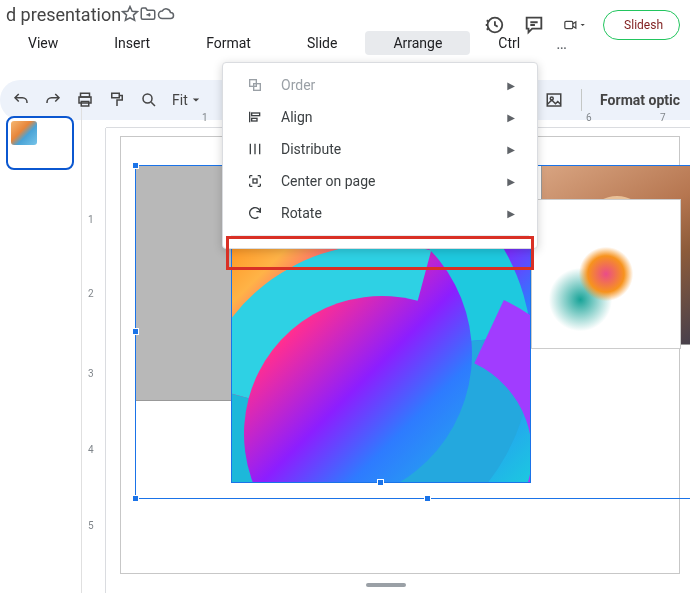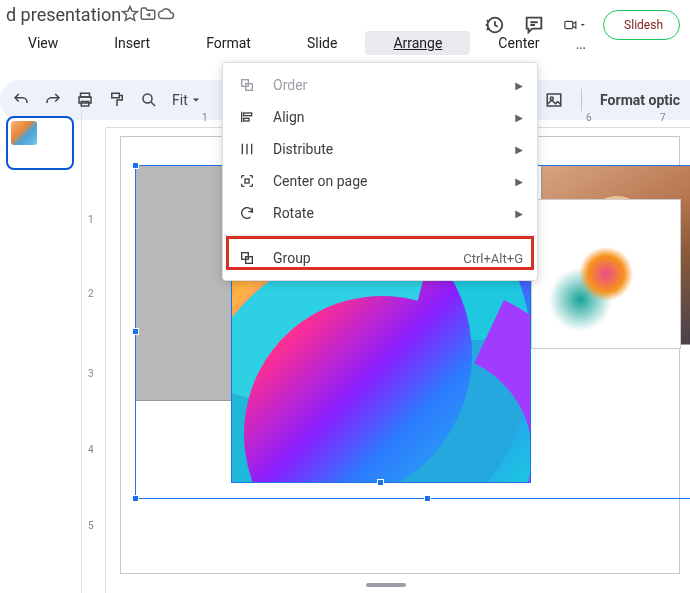--- a/index.html
+++ b/index.html
@@ -3,21 +3,21 @@
 <meta charset="utf-8">
 <style>
 * { margin:0; padding:0; box-sizing:border-box; font-family:"Google Sans",Roboto,Arial,sans-serif; }
 body { background:#fff; width:690px; height:593px; overflow:hidden; position:relative; color:#202124; }
 .row { display:flex; align-items:center; }
 .title-row { height:28px; padding-left:0; gap:0; }
 .doc-title { font-size:18px; color:#444; padding-left:6px; }
 .ticon { width:18px; height:18px; color:#5f6368; display:flex; align-items:center; justify-content:center; }
 .menu-row { height:30px; gap:0; }
 .menu-item { padding:4px 28px; font-size:14px; color:#202124; cursor:pointer; border-radius:4px; }
-.menu-item.active { background:#e8eaed;text-decoration:underline; }
+.menu-item.active { background:#e8eaed; }
 .menu-more { padding:4px 8px; color:#5f6368; }
 .right-icons { position:absolute; top:10px; right:10px; display:flex; align-items:center; gap:18px; }
 .ricon { width:22px; height:22px; color:#444; }
 .present-btn { border:1px solid #22c55e; border-radius:18px; padding:7px 16px 7px 20px; font-size:12px; color:#7f1d1d; }
 .toolbar { height:40px; margin-top:22px; background:#edf2fa; border-radius:24px 0 0 24px; display:flex; align-items:center; padding:0 12px; gap:14px; margin-left:0; position:relative; }
 .tbicon { width:18px; height:18px; color:#444; }
 .tbtext { font-size:14px; color:#444; }
 .tb-right { position:absolute; right:10px; display:flex; align-items:center; gap:18px;font-weight:bold; }
 .workspace { position:absolute; top:108px; left:0; right:0; bottom:0; display:flex; }
 .thumbs { width:82px; padding:8px 6px; border-right:1px solid #e0e0e0;}
@@ -33,21 +33,21 @@
 .handle { position:absolute; width:7px; height:7px; background:#1a73e8; border:1px solid #fff; }
 .img1 { position:absolute; top:28px; left:14px; width:380px; height:236px; background:#b8b8b8; border:1px solid #999; }
 .img2 { position:absolute; top:28px; left:420px; width:180px; height:180px; background:linear-gradient(150deg,#d8a481 0%, #b67650 40%, #8c5b3a 60%, #3b3b4f 100%); border:1px solid #999; overflow:hidden; }
 .img2::after { content:""; position:absolute; top:30px; left:30px; width:90px; height:130px; background:#e9c097; border-radius:50% 50% 40% 40%; }
 .img3 { position:absolute; top:62px; left:410px; width:150px; height:150px; background:#fff; border:1px solid #ccc; }
 .img3::before { content:""; position:absolute; inset:10px; background:radial-gradient(circle at 50% 50%, #ea4c89 0%, #f7931e 20%, transparent 30%), radial-gradient(circle at 30% 70%, #17a398 0%, transparent 25%); }
 .img4 { position:absolute; top:46px; left:110px; width:300px; height:300px; border:1px solid #888; overflow:hidden; background:linear-gradient(135deg,#ff7b00 0%, #ffb347 20%, #ff2e92 35%, #8c1eff 55%, #2e7bff 70%, #1cc8e0 100%); }
 .swirl { position:absolute; width:420px; height:420px; border-radius:50%; border:60px solid transparent; border-top-color:#1ec9df; border-right-color:#24a8de; top:-40px; left:-120px; transform:rotate(40deg); }
 .swirl2 { position:absolute; width:380px; height:380px; border-radius:50%; border:52px solid transparent; border-top-color:#2ed1e4; border-left-color:#1db8da; top:60px; left:-40px; transform:rotate(-30deg); }
 .swirl3 { position:absolute; width:340px; height:340px; border-radius:50%; border:70px solid transparent; border-top-color:#a13cff; border-right-color:#d63cff; top:100px; left:30px; transform:rotate(70deg); }
-.dropdown { position:absolute; top:62px; left:222px; width:316px; background:#fff; border:1px solid #dadce0; border-radius:4px; box-shadow:0 2px 10px rgba(0,0,0,0.18); z-index:50; padding:6px 0; }
+.dropdown { position:absolute; top:62px; left:222px; width:316px; background:#fff; border:1px solid #dadce0; border-radius:4px; box-shadow:0 2px 10px rgba(0,0,0,0.18); z-index:50; padding:6px 8px; }
 .dd-item { display:flex; align-items:center; height:32px; padding:0 16px; font-size:14px; color:#3c4043; cursor:pointer; position:relative; }
 .dd-item.disabled { color:#9aa0a6; }
 .dd-item .dd-icon { width:18px; margin-right:16px; color:inherit; display:flex; }
 .dd-item .arrow { position:absolute; right:14px; color:#5f6368; font-size:10px; }
 .dd-item .shortcut { position:absolute; right:14px; font-size:13px; color:#5f6368; }
 .dd-item.disabled .shortcut { color:#b6b9bd; }
 .dd-sep { height:1px; background:#e8eaed; margin:6px 0; }
 .dd-highlight { position:absolute; border:3px solid #d93025; pointer-events:none; }
 .slide-indicator { position:absolute; bottom:6px; left:50%; transform:translateX(-50%); width:40px; height:4px; background:#9aa0a6; border-radius:2px; }
 svg { display:block; }
@@ -100,21 +100,21 @@
   <span class="present-btn">Slidesh</span>
 </div>
 
 <div class="row menu-row">
 
   <span class="menu-item">View</span>
   <span class="menu-item">Insert</span>
   <span class="menu-item">Format</span>
   <span class="menu-item">Slide</span>
   <span class="menu-item active">Arrange</span>
-  <span class="menu-item">Center</span>
+  <span class="menu-item">Ctrl</span>
   <span class="menu-more">…</span>
 </div>
 
 <div class="toolbar">
   <span class="tbicon">
       <svg viewBox="0 0 24 24" width="18" height="18" fill="none" stroke="#444" stroke-width="2">
         <path d="M9 14l-5-5 5-5"></path>
         <path d="M4 9h10a6 6 0 016 6v1"></path>
       </svg>
     </span>
@@ -256,24 +256,14 @@
     <span class="dd-icon">
         <svg viewBox="0 0 24 24" width="16" height="16" fill="none" stroke="currentColor" stroke-width="2">
           <path d="M20 12a8 8 0 10-3 6.2"></path>
           <path d="M20 4v6h-6"></path>
         </svg>
       </span>
     <span>Rotate</span>
     <span class="arrow">▶</span>
   </div>
   <div class="dd-sep"></div>
-  <div class="dd-item" style="position:relative;">
-    <span class="dd-icon">
-        <svg viewBox="0 0 24 24" width="16" height="16" fill="none" stroke="currentColor" stroke-width="2">
-          <rect x="4" y="4" width="10" height="10"></rect>
-          <rect x="10" y="10" width="10" height="10"></rect>
-        </svg>
-      </span>
-    <span>Group</span>
-    <span class="shortcut">Ctrl+Alt+G</span>
-  </div>
   <div class="dd-highlight" style="top:173px;left:3px;width:308px;height:34px;"></div>
 </div>
 
 </body></html>

